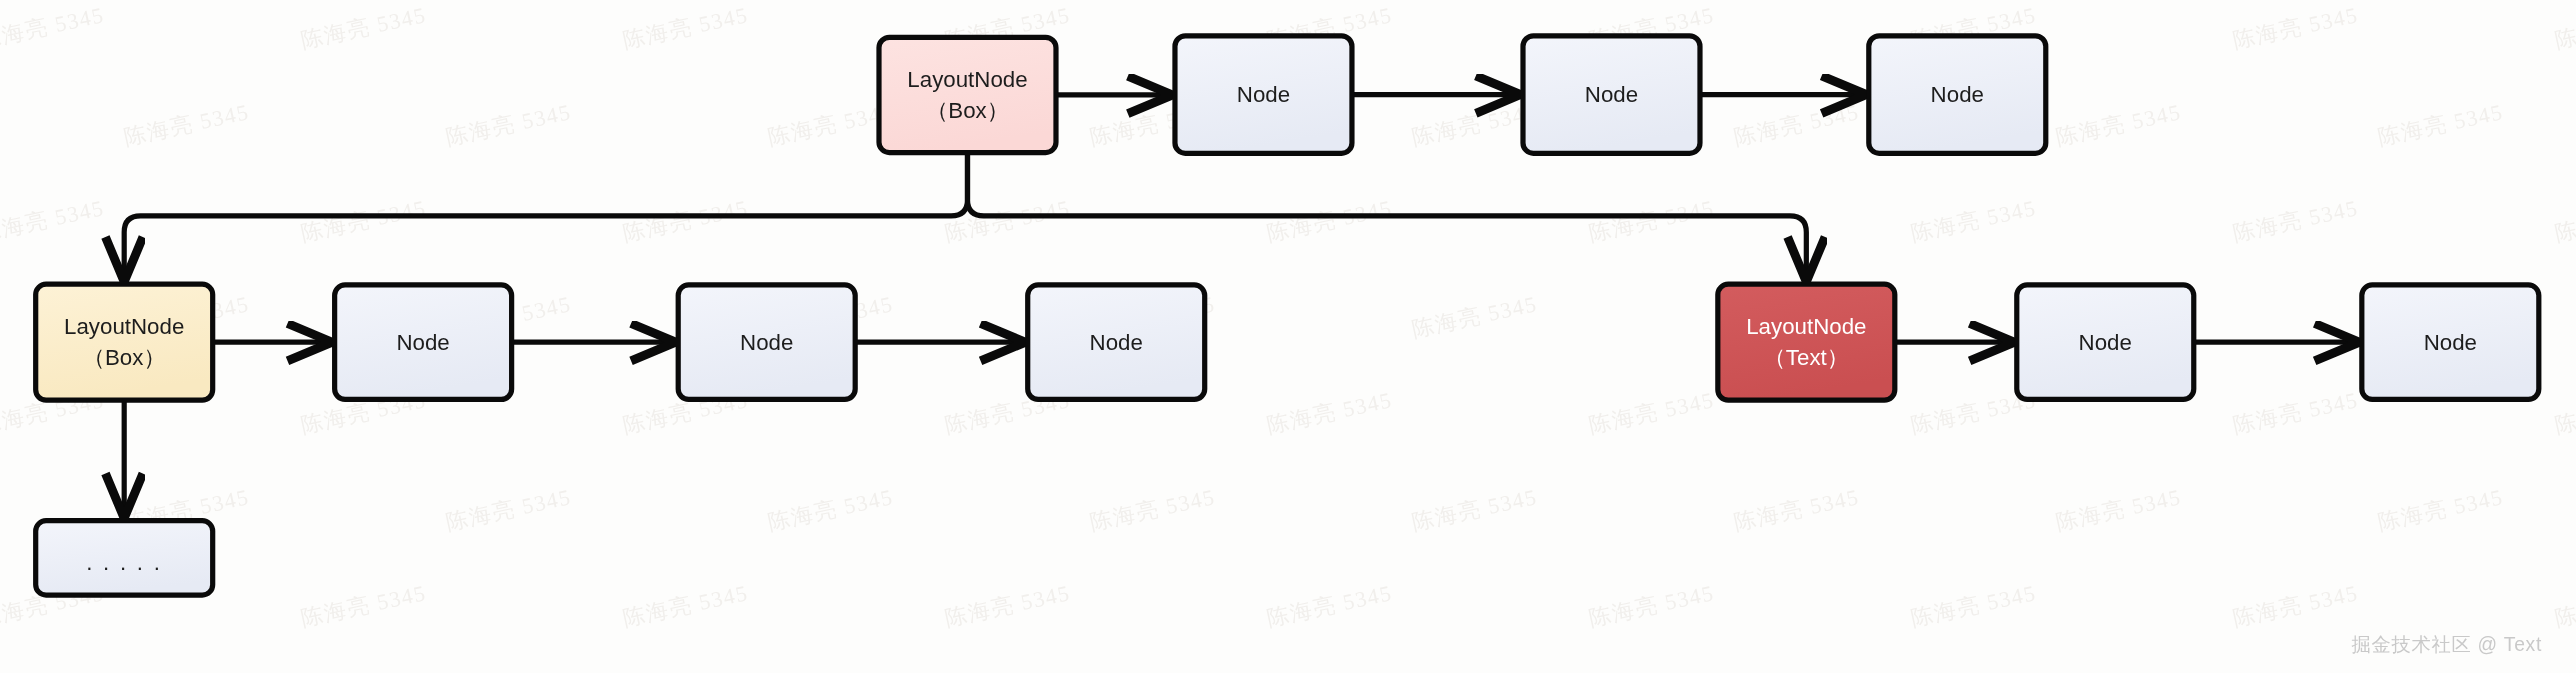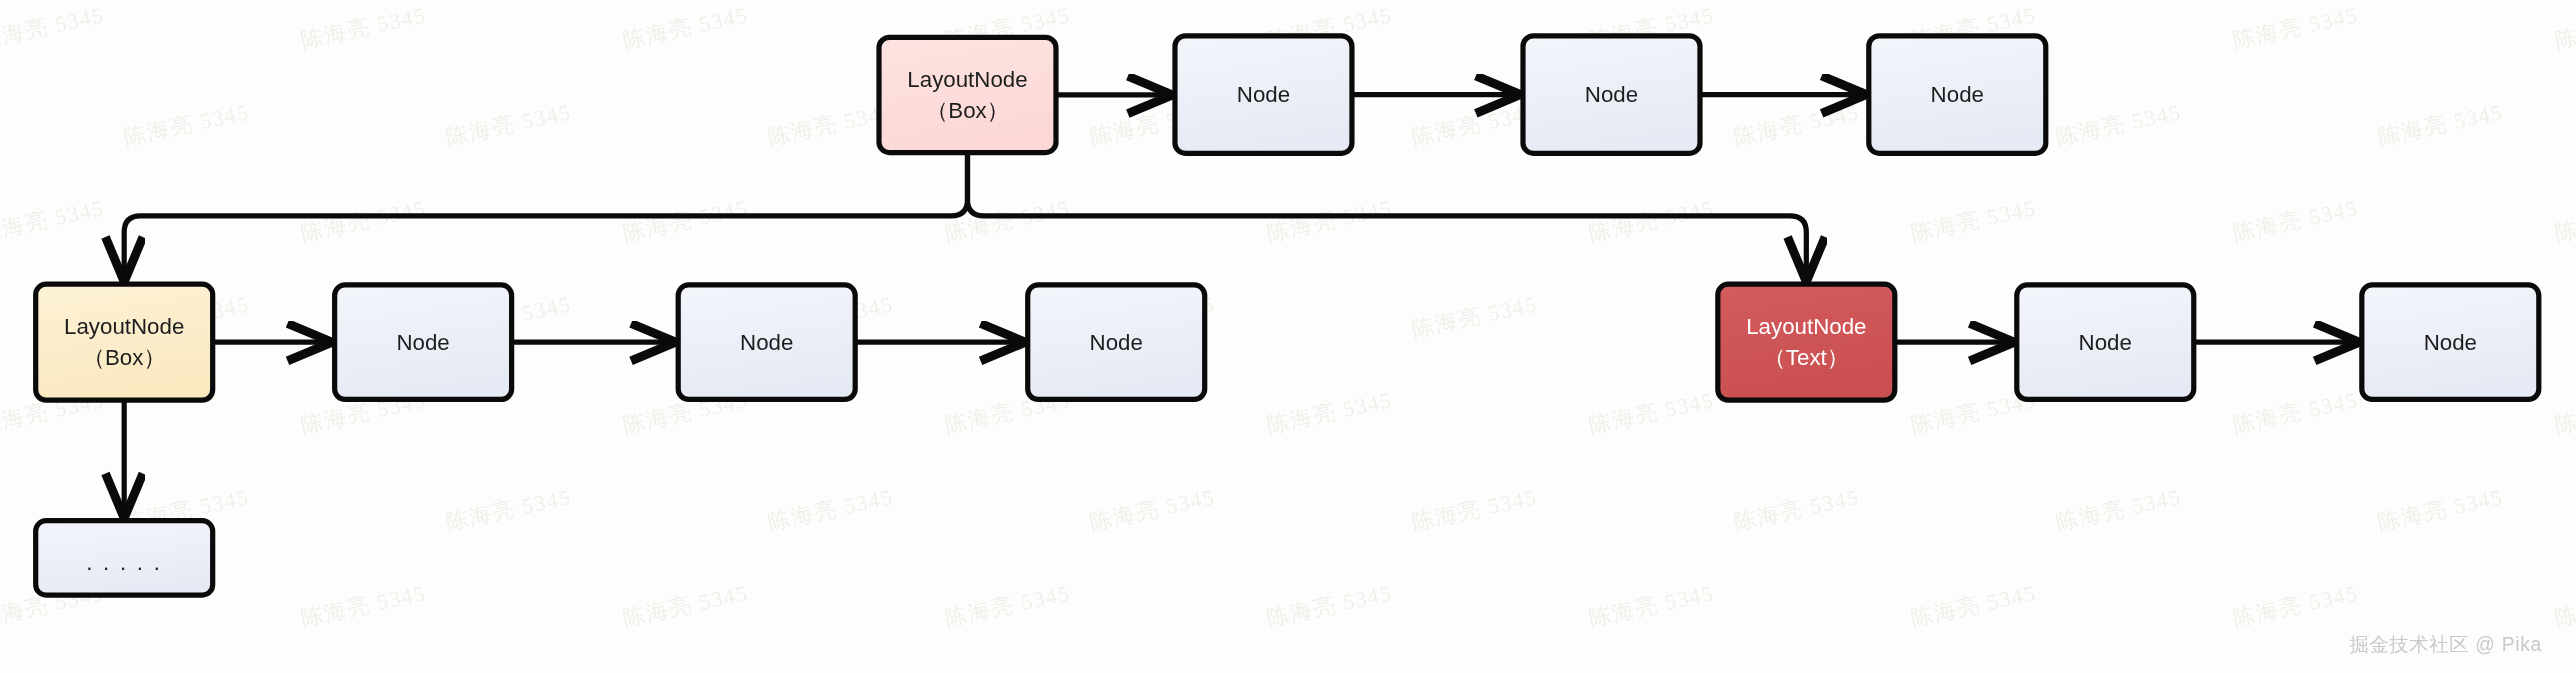--- a/index.html
+++ b/index.html
@@ -227,16 +227,16 @@
           <rect class="node-rect" x="3176" y="383" width="238" height="154" rx="14" ry="14" fill="url(#gradBlue)" stroke="#0a0a0a"></rect>
           <text class="node-label" x="3295" y="462">Node</text>
         </g>
         <g>
           <rect class="node-rect" x="48" y="700" width="238" height="100" rx="14" ry="14" fill="url(#gradBlue)" stroke="#0a0a0a"></rect>
           <text class="node-label small-dots" x="167" y="758" font-size="22">. . . . .</text>
         </g>
       </g>
   </svg>
 
-  <div id="footer-credit">掘金技术社区 @ Pika</div>
+  <div id="footer-credit">掘金技术社区 @ Text</div>
 
 </div>
 
 
 </body></html>

